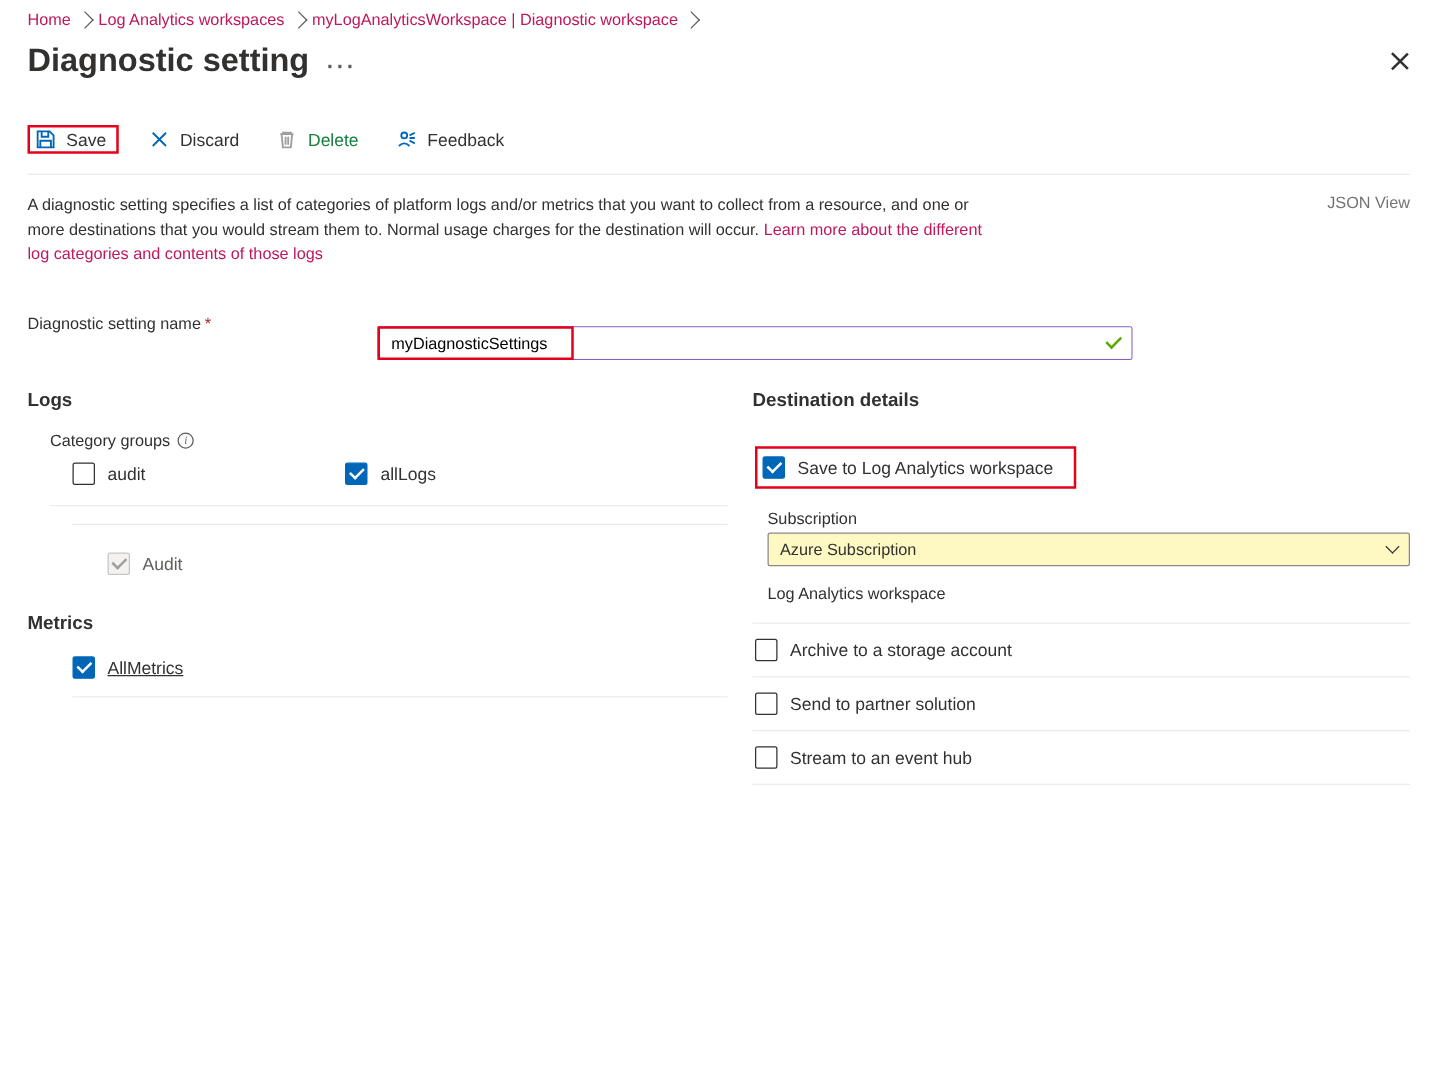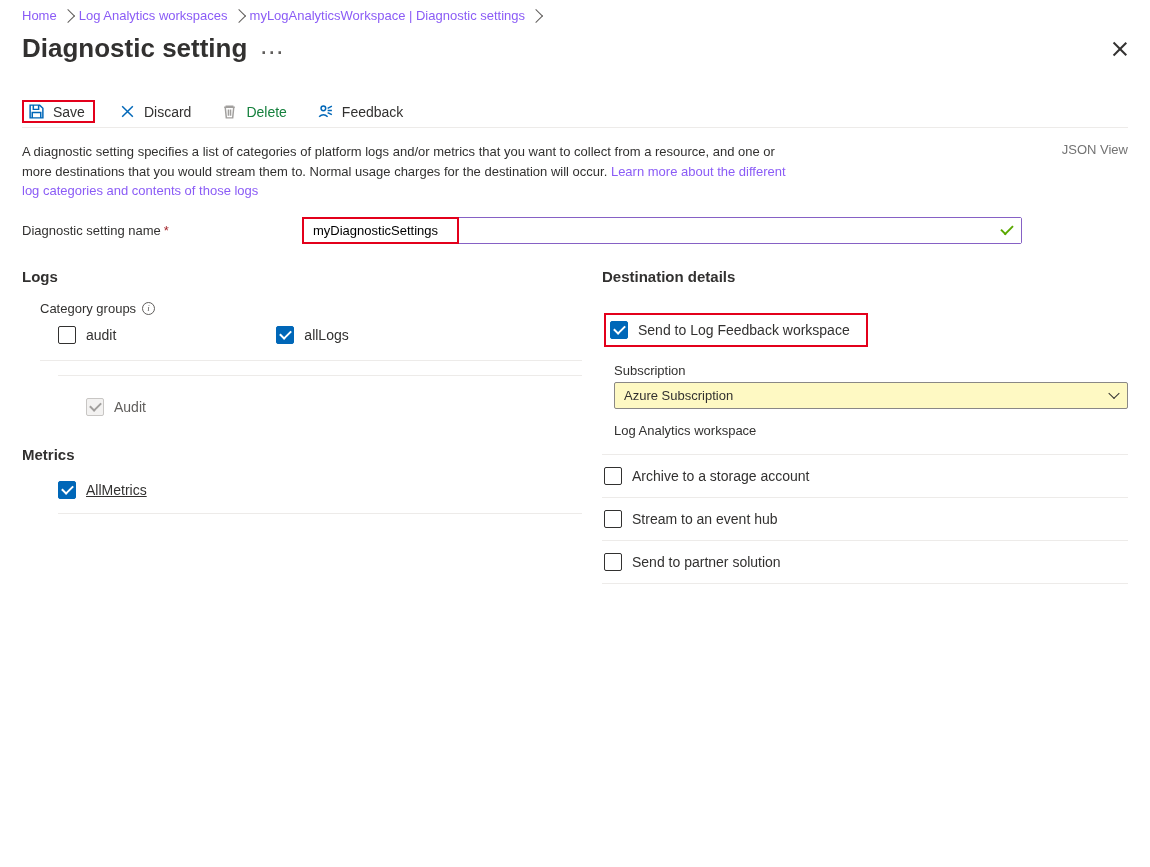--- a/index.html
+++ b/index.html
@@ -4,21 +4,21 @@
 <style>
   * { box-sizing: border-box; margin: 0; padding: 0; }
   body {
     font-family: "Segoe UI", -apple-system, sans-serif;
     font-size: 13px;
     color: #323130;
     background: #ffffff;
     padding: 6px 22px 22px 22px;
     width: 1150px;
   }
-  a { color: #8b5cf6; text-decoration: none; cursor: pointer; }
+  a { color: #be185d; text-decoration: none; cursor: pointer; }
 
   
   .breadcrumb { display: flex; align-items: center; gap: 6px; font-size: 13px; padding: 2px 0 6px 0; }
   .breadcrumb .chev {
     width: 10px; height: 10px; display:inline-block;
     border-right: 1.5px solid #605e5c; border-bottom: 1.5px solid #605e5c;
     transform: rotate(-45deg);
   }
 
   
@@ -28,38 +28,38 @@
   .close-x {
     width:16px; height:16px; cursor:pointer; position:relative;
   }
   .close-x::before, .close-x::after {
     content:""; position:absolute; left:7px; top:-1px; width:1.5px; height:18px; background:#323130;
   }
   .close-x::before { transform: rotate(45deg); }
   .close-x::after { transform: rotate(-45deg); }
 
   
-  .toolbar { display:flex; align-items:flex-start; gap:18px; margin-top:36px; border-bottom:1px solid #edebe9; padding-bottom:4px; }
+  .toolbar { display:flex; align-items:flex-start; gap:18px; margin-top:36px; border-bottom:1px solid #edebe9; padding-bottom:16px; }
   .tool-btn { display:flex; align-items:center; gap:8px; cursor:pointer; padding:3px 6px; font-size:14px;}
   .tool-btn.highlight { border:2px solid #e3001b; padding:1px 8px 1px 4px; }
   .tool-btn.disabled { color:#15803d; cursor:default; }
   .tool-btn svg { width:17px; height:17px; }
   .ico-blue { stroke:#0067b8; fill:none; stroke-width:1.4; }
   .ico-gray { stroke:#a19f9d; fill:none; stroke-width:1.4; }
 
   
   .desc-row { display:flex; justify-content:space-between; align-items:flex-start; margin-top:14px; gap:30px; }
   .desc { max-width:770px; line-height:1.5; font-size:13px; }
   .json-view { color:#737373; white-space:nowrap; cursor:pointer; }
 
   
   .name-row { display:flex; align-items:center; margin-top:16px; }
   .name-label { width:280px; font-size:13px; }
   .req { color:#a4262c; margin-left:3px; }
-  .name-input-wrap { position:relative; width:720px; border:1px solid #8661c5; border-radius:2px; display:flex; align-items:center;}
+  .name-input-wrap { position:relative; width:604px; border:1px solid #8661c5; border-radius:2px; display:flex; align-items:center;margin-top:32px;}
   .name-input-wrap .hl { position:absolute; left:-1px; top:-1px; bottom:-1px; width:157px; border:2px solid #e3001b; pointer-events:none; }
   .name-input { width:100%; border:none; outline:none; padding:5px 26px 5px 10px; font-size:13px; font-family:inherit; }
   .name-input-wrap .check {
     position:absolute; right:8px; top:50%; transform:translateY(-55%);
     width:12px; height:7px; border-left:2px solid #5aa800; border-bottom:2px solid #5aa800; transform:translateY(-70%) rotate(-45deg);
   }
 
   .columns { display:flex; margin-top:24px; gap:20px; }
   .col-left { width:560px; }
   .col-right { flex:1; }
@@ -98,21 +98,21 @@
   .nested .gap { height:14px; }
 </style>
 </head>
 <body>
 
 <div class="breadcrumb">
   <a>Home</a>
   <span class="chev"></span>
   <a>Log Analytics workspaces</a>
   <span class="chev"></span>
-  <a>myLogAnalyticsWorkspace | Diagnostic settings</a>
+  <a>myLogAnalyticsWorkspace | Diagnostic workspace</a>
   <span class="chev"></span>
 </div>
 
 <div class="title-row">
   <div class="title">
     <span>Diagnostic setting</span>
     <span class="dots">···</span>
   </div>
   <div class="close-x"></div>
 </div>
@@ -203,21 +203,21 @@
       </div>
     </div>
   </div>
 
   <div class="col-right">
     <div class="section-h">Destination details</div>
 
     <div class="dest-item hl">
       <div class="dest-top">
         <span class="cb checked"></span>
-        <span>Send to Log Feedback workspace</span>
+        <span>Save to Log Analytics workspace</span>
       </div>
       <div class="nested">
         <span class="field-label">Subscription</span>
         <div class="select">
           <span>Azure Subscription</span>
           <span class="chev-d"></span>
         </div>
         <div class="gap"></div>
         <span class="field-label">Log Analytics workspace</span>
       </div>
@@ -226,25 +226,25 @@
     <div class="dest-item">
       <div class="dest-top">
         <span class="cb"></span>
         <span>Archive to a storage account</span>
       </div>
     </div>
 
     <div class="dest-item">
       <div class="dest-top">
         <span class="cb"></span>
+        <span>Send to partner solution</span>
+      </div>
+    </div>
+
+    <div class="dest-item">
+      <div class="dest-top">
+        <span class="cb"></span>
         <span>Stream to an event hub</span>
       </div>
     </div>
 
-    <div class="dest-item">
-      <div class="dest-top">
-        <span class="cb"></span>
-        <span>Send to partner solution</span>
-      </div>
-    </div>
-
   </div>
 </div>
 
 </body></html>

